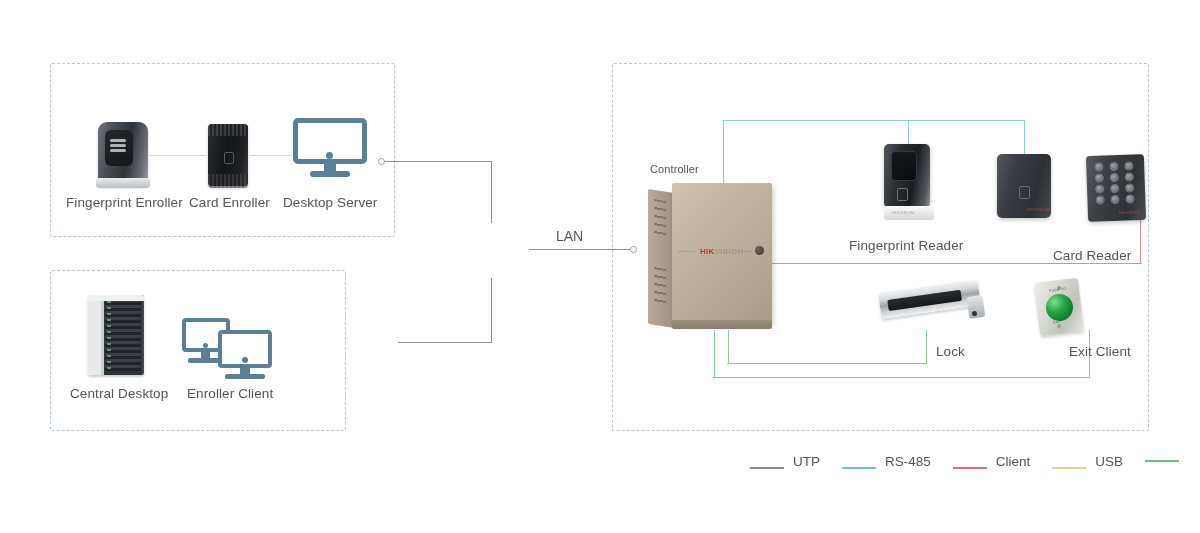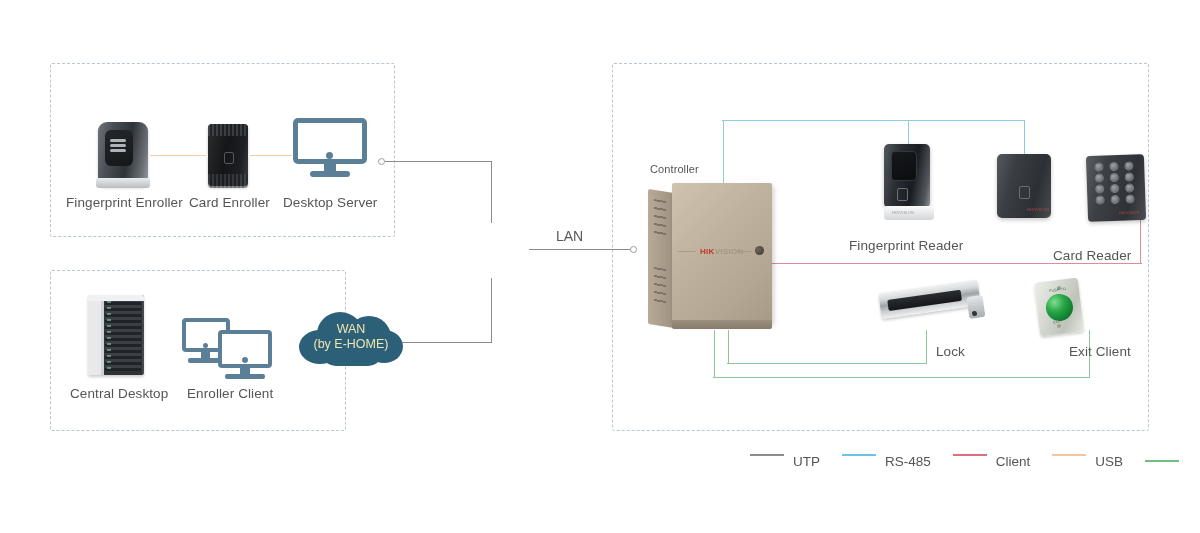--- a/index.html
+++ b/index.html
@@ -298,21 +298,21 @@
   }
   #dev-exit .txt2{
     position:absolute;left:16px;top:40px;font-size:3.6px;color:#2f6b38;transform:rotate(-7deg);
   }
 
   
   #legend{
     position:absolute;left:750px;top:450px;height:22px;
     display:flex;align-items:center;gap:0px;
   }
-  .lg-item{display:flex;align-items:flex-start;margin-right:22px;}
+  .lg-item{display:flex;align-items:flex-end;margin-right:22px;}
   .lg-line{width:34px;height:0;border-top:2.2px solid #999;margin-right:9px;}
   .lg-text{font-size:13.5px;color:#555558;white-space:nowrap;}
 </style>
 </head>
 <body>
 
 <div id="stage">
 
   <div class="group-box" id="box-management"></div>
   <div class="group-box" id="box-servers"></div>
@@ -388,31 +388,20 @@
     <div class="mb m1dot"></div>
     <div class="mb m1neck"></div>
     <div class="mb m1foot"></div>
     <div class="m m2"></div>
     <div class="mb m2dot"></div>
     <div class="mb m2neck"></div>
     <div class="mb m2foot"></div>
   </div>
   <div class="dev-label" style="left:187px;top:386px;">Enroller Client</div>
 
-  <div id="wan">
-    <div class="cl c1"></div>
-      <div class="cl c2"></div>
-      <div class="cl c3"></div>
-    <div class="cl c4"></div>
-      <div class="cl c5"></div>
-    <div id="wan-text">
-      <div>WAN</div>
-      <div>(by E-HOME)</div>
-    </div>
-  </div>
 
 
   <div id="dev-controller">
     <div class="side"></div>
     <div class="vents"></div>
     <div class="vents2"></div>
     <div class="face"></div>
     <div class="bot"></div>
     <div class="hl hl1"></div>
     <div class="hl hl2"></div>

